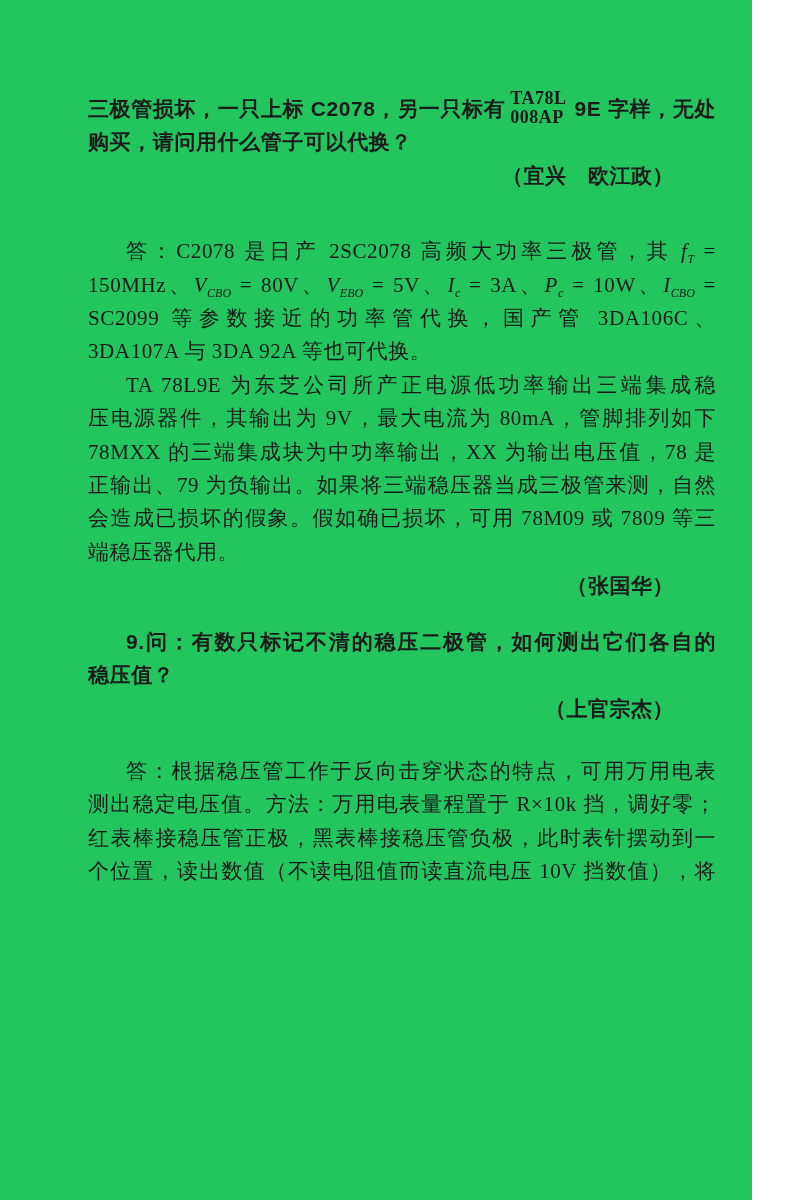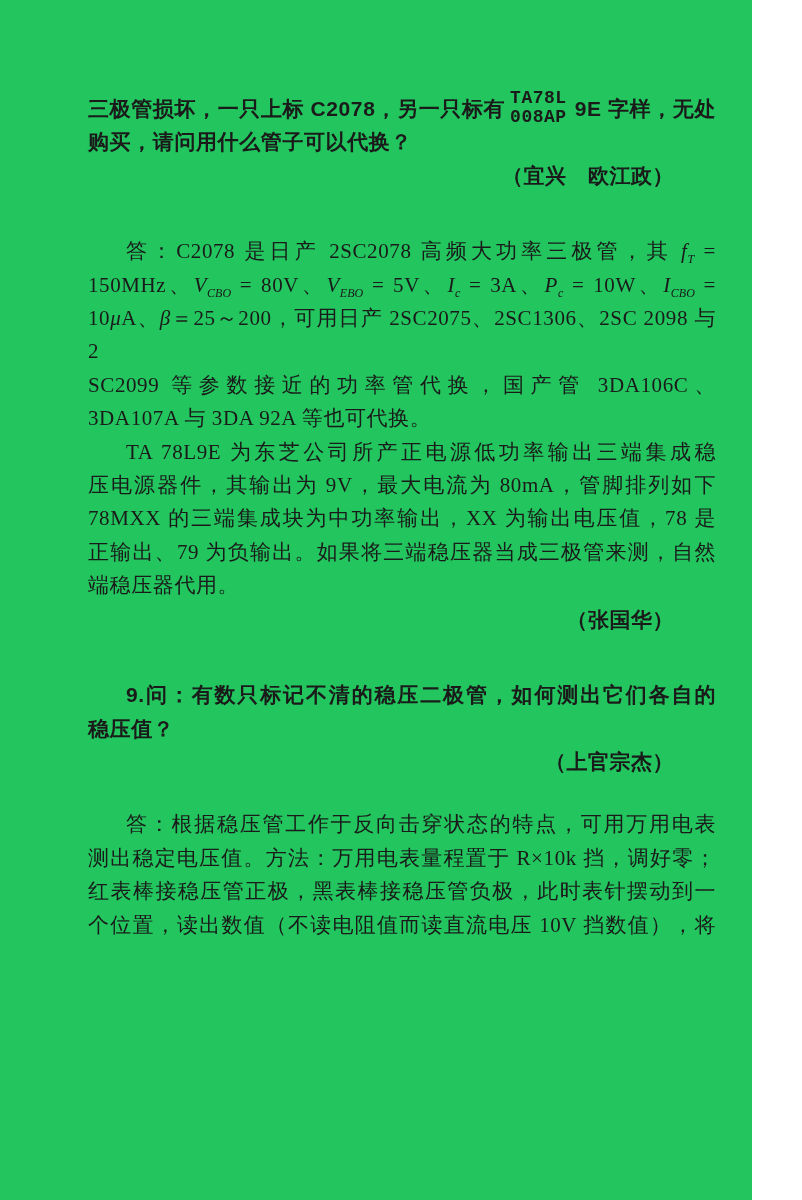--- a/index.html
+++ b/index.html
@@ -35,40 +35,40 @@
   .attribution {
     font-family:Liberation Sans, sans-serif;
     font-weight:700;
     font-size:21px;
     line-height:33.4px;
     text-align:right;
     padding-right:42px;
     letter-spacing:0.5px;
   }
   .answer8 { margin-top:43px; }
-  .question9 { margin-top:42px; }
+  .question9 { margin-top:22px; }
   .answer9 { margin-top:30px; }
   .page-number {
     margin-top:10px;
     margin-left:24px;
     font-size:17px;
     letter-spacing:2px;
     font-family:"Liberation Serif","DejaVu Serif",serif;
   }
   .it { font-style:italic; font-family:"Liberation Serif","DejaVu Serif",serif; }
   sub {
     font-size:12px;
     letter-spacing:0;
     vertical-align:-5px;
     line-height:0;
   }
   .stack {
     display:inline-block;
     vertical-align:middle;
-    font-family:Liberation Mono, monospace;
+    font-family:Liberation Serif, serif;
     font-weight:700;
     font-size:18px;
     line-height:19px;
     letter-spacing:0.5px;
     text-align:center;
     text-align-last:left;
     margin:-8px 8px -4px 5px;
   }
   .stack .stack-row { display:block; }
 </style>
@@ -83,29 +83,29 @@
           <div class="line fill"><span>三极管损坏，一只上标 C2078，另一只标有</span><span class="stack"><span class="stack-row">TA78L</span><span class="stack-row">008AP</span></span><span>9E 字样，无处</span></div>
           <div class="line"><span>购买，请问用什么管子可以代换？</span></div>
         </div>
       <div class="attribution">（宜兴　欧江政）</div>
     </section>
 
     <section class="answer8">
       <div class="para">
           <div class="line fill indent"><span>答：C2078 是日产 2SC2078 高频大功率三极管，其 </span><span class="it">f</span><sub class="it">T</sub><span> =</span></div>
           <div class="line fill"><span>150MHz、</span><span class="it">V</span><sub class="it">CBO</sub><span> = 80V、</span><span class="it">V</span><sub class="it">EBO</sub><span> = 5V、</span><span class="it">I</span><sub class="it">c</sub><span> = 3A、</span><span class="it">P</span><sub class="it">c</sub><span> = 10W、</span><span class="it">I</span><sub class="it">CBO</sub><span> =</span></div>
-          <div class="line fill"><span>10</span><span class="it">μ</span><span>A、</span><span class="it">β</span><span>＝25～200，可用日产 2SC2075、2SC1306、2SC 2098 与 2</span></div>
           <div class="line fill"><span>SC2099 等参数接近的功率管代换，国产管 3DA106C、</span></div>
           <div class="line"><span>3DA107A 与 3DA 92A 等也可代换。</span></div>
         </div>
       <div class="para">
           <div class="line fill indent"><span>TA 78L9E 为东芝公司所产正电源低功率输出三端集成稳</span></div>
           <div class="line fill"><span>压电源器件，其输出为 9V，最大电流为 80mA，管脚排列如下</span></div>
           <div class="line fill"><span>78MXX 的三端集成块为中功率输出，XX 为输出电压值，78 是</span></div>
           <div class="line fill"><span>正输出、79 为负输出。如果将三端稳压器当成三极管来测，自然</span></div>
+          <div class="line fill"><span>会造成已损坏的假象。假如确已损坏，可用 78M09 或 7809 等三</span></div>
           <div class="line"><span>端稳压器代用。</span></div>
         </div>
       <div class="attribution">（张国华）</div>
     </section>
 
     <section class="question9 bold-block">
       <div>
           <div class="line fill indent"><span>9.问：有数只标记不清的稳压二极管，如何测出它们各自的</span></div>
           <div class="line"><span>稳压值？</span></div>
         </div>

